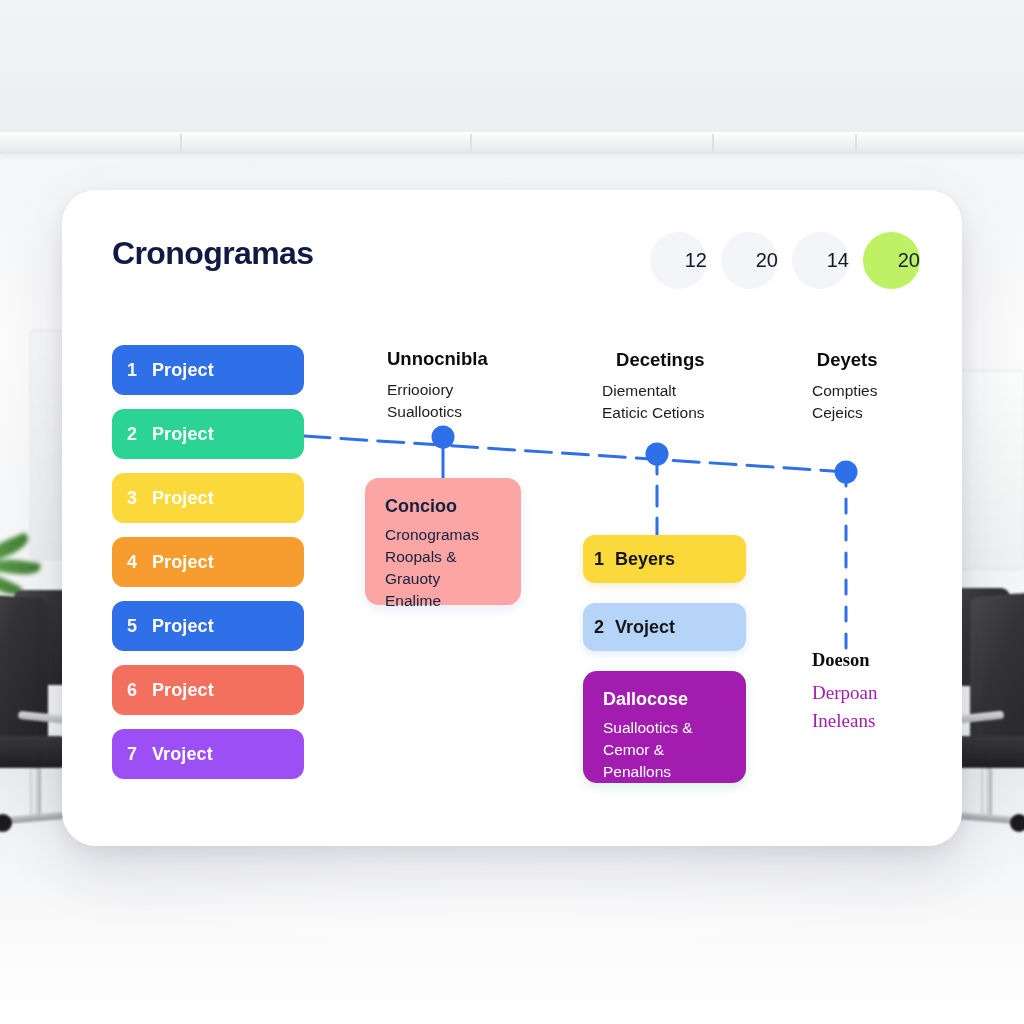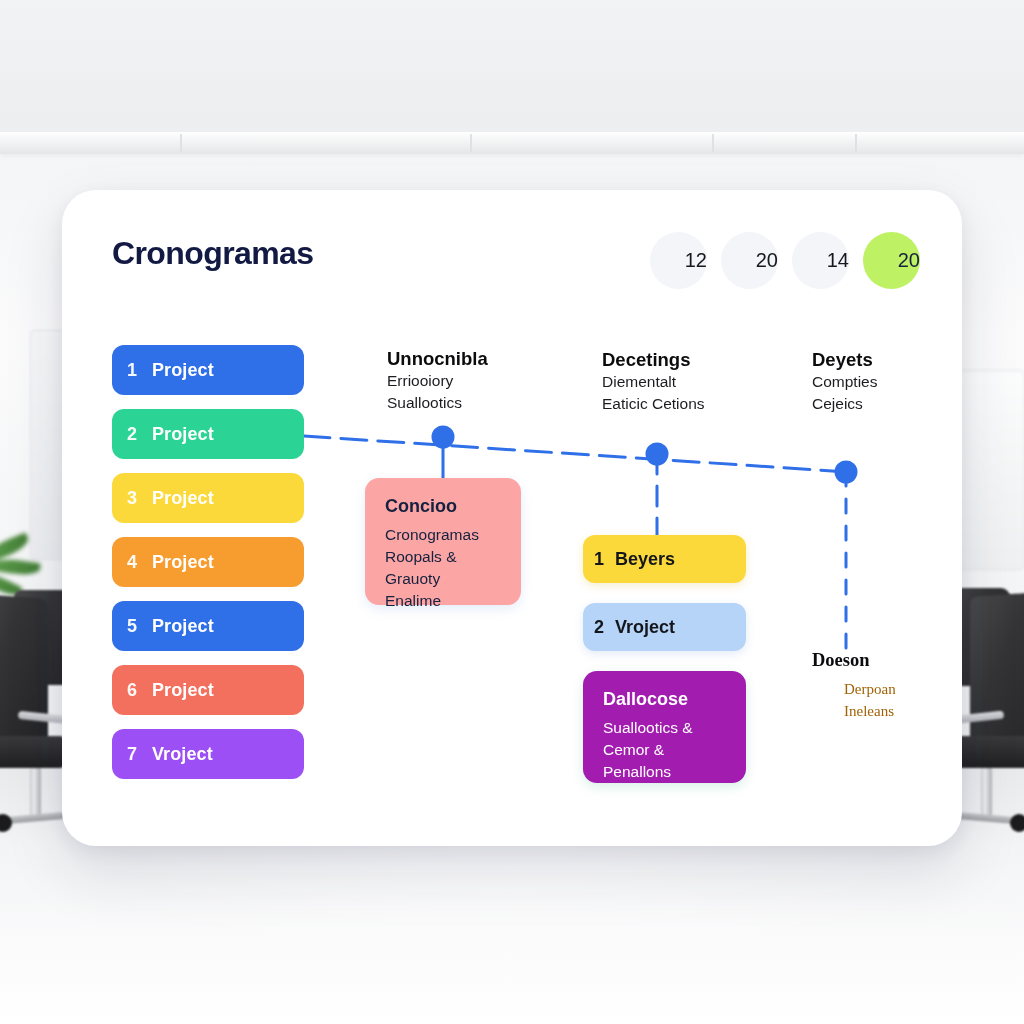--- a/index.html
+++ b/index.html
@@ -188,21 +188,23 @@
   .project-pill .pname { letter-spacing: 0.1px; }
 
   
   .col {
     position: absolute;
   }
   .col-title {
     font-size: 18.5px;
     font-weight: 700;
     color: #0c0c0e;
+    margin-bottom: 9px;
     white-space: nowrap;
+    text-align: right;
   }
   .col-sub {
     font-size: 15.5px;
     color: #1d1d21;
     line-height: 1.45;
     white-space: nowrap;
   }
 
   
   .connectors {
@@ -256,25 +258,24 @@
     position: absolute;
   }
   .note .n-title {
     font-size: 18.5px;
     font-weight: 700;
     color: #0c0c0e;
     margin-bottom: 8px;
     white-space: nowrap;
   }
   .note .n-line {
-    font-size: 15px;
-    color: #a16207;
+    font-size: 19px;
+    color: #a21caf;
     line-height: 1.45;
     white-space: nowrap;
-    margin-left: 32px;
   }
 </style>
 </head>
 <body>
 
 <div class="scene">
   <div class="wall-lower"></div>
   <div class="ceiling-band"></div>
   <div class="ceiling-seam" style="left:180px"></div>
   <div class="ceiling-seam" style="left:470px"></div>

